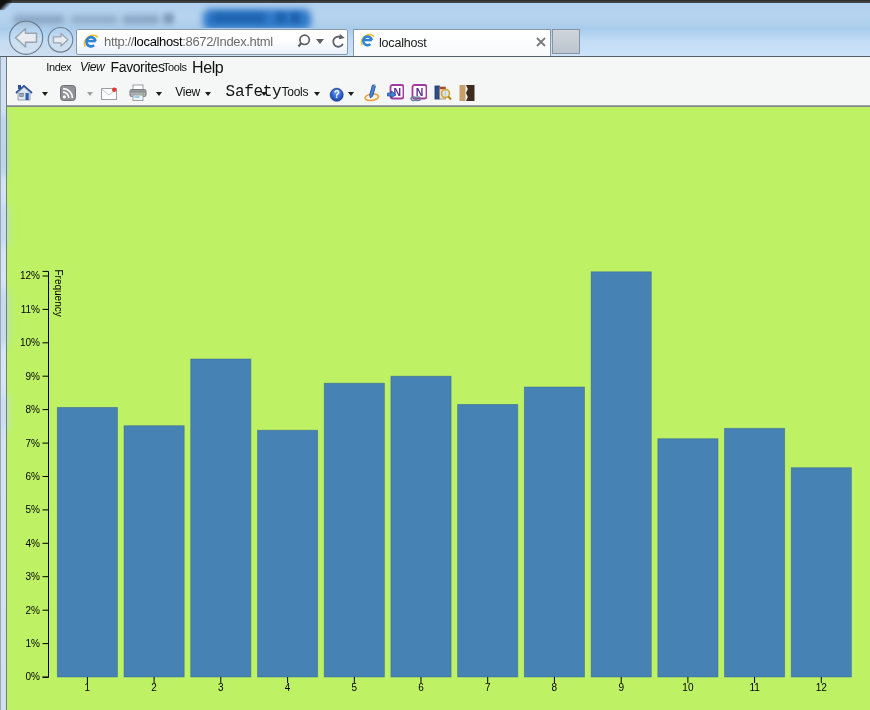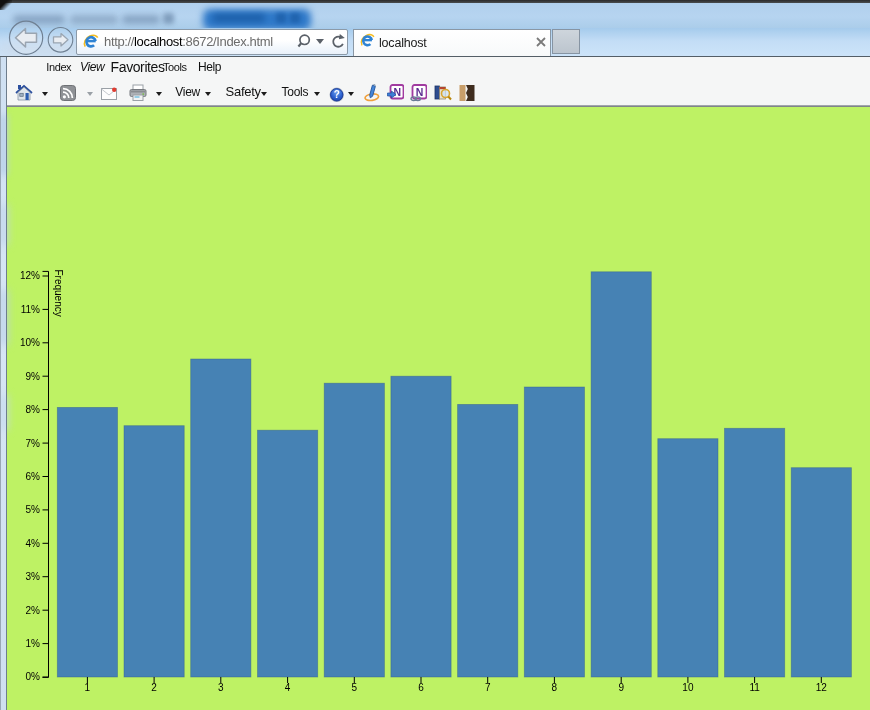--- a/index.html
+++ b/index.html
@@ -80,21 +80,21 @@
   <div class="abs" style="left:552px;top:29px;width:28px;height:25px;background:linear-gradient(#ced5dc,#bcc5ce);border:1px solid #8694a3;box-sizing:border-box;"></div>
 
   <div class="abs" style="left:0;top:56px;width:870px;height:1.7px;background:#545e67;"></div>
 
   <div class="abs" style="left:0;top:57.3px;width:870px;height:21.7px;background:#f5f6f6;"></div>
   <div class="abs" style="top:57.3px;height:21.7px;line-height:21.7px;font-size:11px;letter-spacing:-0.4px;color:#111;left:17px;margin-top:22px;">File</div>
   <div class="abs" style="top:57.3px;height:21.7px;line-height:21.7px;font-size:11px;letter-spacing:-0.4px;color:#111;left:46.3px;">Index</div>
   <div class="abs" style="top:57.3px;height:21.7px;line-height:21.7px;font-size:12px;letter-spacing:-0.4px;color:#111;left:80px;font-style:italic;">View</div>
   <div class="abs" style="top:57.3px;height:21.7px;line-height:21.7px;font-size:14px;letter-spacing:-0.4px;color:#111;left:110.6px;">Favorites</div>
   <div class="abs" style="top:57.3px;height:21.7px;line-height:21.7px;font-size:11px;letter-spacing:-0.4px;color:#111;left:162.9px;">Tools</div>
-  <div class="abs" style="top:57.3px;height:21.7px;line-height:21.7px;font-size:12px;letter-spacing:-0.4px;color:#111;left:198px;">Help</div>
+  <div class="abs" style="top:57.3px;height:21.7px;line-height:21.7px;font-size:16px;letter-spacing:-0.4px;color:#111;left:192px;">Help</div>
 
   <div class="abs" style="left:0;top:79px;width:870px;height:26.5px;background:#f5f6f6;"></div>
   <div class="abs" style="left:0;top:105px;width:870px;height:2.4px;background:linear-gradient(#b2b6ba,#6f747a);"></div>
 
   <svg class="abs" style="left:15px;top:84px;" width="18" height="18" viewBox="0 0 18 18">
     <rect x="3" y="1" width="3" height="4" fill="#2b4f9e"></rect>
     <path d="M1 9 L9 2 L17 9" fill="none" stroke="#2b4f9e" stroke-width="1.8"></path>
     <path d="M3 8.4 L9 3.2 L15 8.4 L15 16 L3 16 Z" fill="#dfe5ec" stroke="#8795a5" stroke-width="0.8"></path>
     <rect x="10.5" y="9" width="3.2" height="7" fill="#2b5cb0"></rect>
     <rect x="4.8" y="9.3" width="3.4" height="3" fill="#9fb0c2" stroke="#5a6c80" stroke-width="0.7"></rect>
@@ -121,21 +121,21 @@
     <rect x="2" y="6.5" width="14" height="2" fill="#888c91"></rect>
     <circle cx="14.2" cy="10.3" r="1" fill="#77c043"></circle>
     <rect x="4" y="11" width="10" height="5.5" fill="#f2f3f4" stroke="#9aa0a6"></rect>
     <rect x="5.5" y="12.5" width="5" height="1" fill="#3fa9d8"></rect>
   </svg>
   <div class="abs" style="left:156px;top:91.5px;width:0;height:0;border-left:3.5px solid transparent;border-right:3.5px solid transparent;border-top:4.2px solid #1c1c1c;"></div>
 
   <div class="abs" style="left:175.3px;top:79px;height:26px;line-height:26px;font-size:12px;letter-spacing:-0.3px;color:#111;">View</div>
   <div class="abs" style="left:205px;top:91.5px;width:0;height:0;border-left:3.5px solid transparent;border-right:3.5px solid transparent;border-top:4.2px solid #1c1c1c;"></div>
 
-  <div class="abs" style="left:225.6px;top:79px;height:26px;line-height:26px;font-size:13px;letter-spacing:-0.3px;color:#111;">Safety</div>
+  <div class="abs" style="left:225.6px;top:79px;height:26px;line-height:26px;font-size:16px;letter-spacing:-0.3px;color:#111;font-family:Liberation Mono, monospace;">Safety</div>
   <div class="abs" style="left:261px;top:91.5px;width:0;height:0;border-left:3.5px solid transparent;border-right:3.5px solid transparent;border-top:4.2px solid #1c1c1c;"></div>
 
   <div class="abs" style="left:281.6px;top:79px;height:26px;line-height:26px;font-size:12px;letter-spacing:-0.3px;color:#111;">Tools</div>
   <div class="abs" style="left:314px;top:91.5px;width:0;height:0;border-left:3.5px solid transparent;border-right:3.5px solid transparent;border-top:4.2px solid #1c1c1c;"></div>
 
   <svg class="abs" style="left:329px;top:87px;" width="16" height="16" viewBox="0 0 16 16">
     <defs>
         <radialGradient id="hg" cx="0.5" cy="0.3" r="0.8">
       <stop offset="0" stop-color="#6fa3ee"></stop>
           <stop offset="0.55" stop-color="#2d62cf"></stop>

